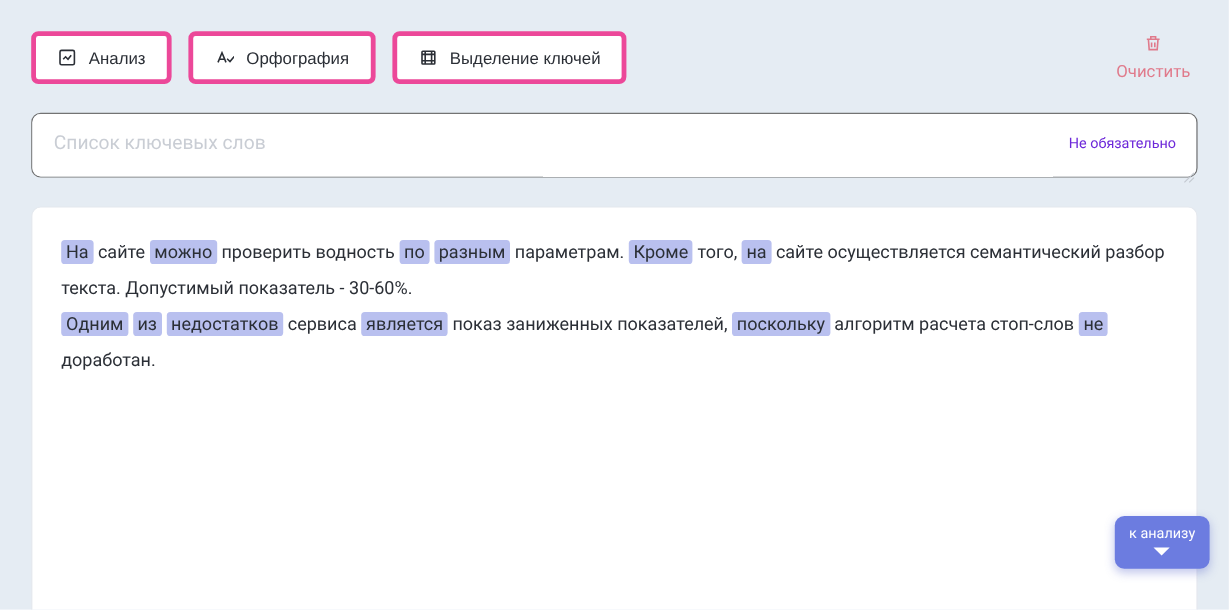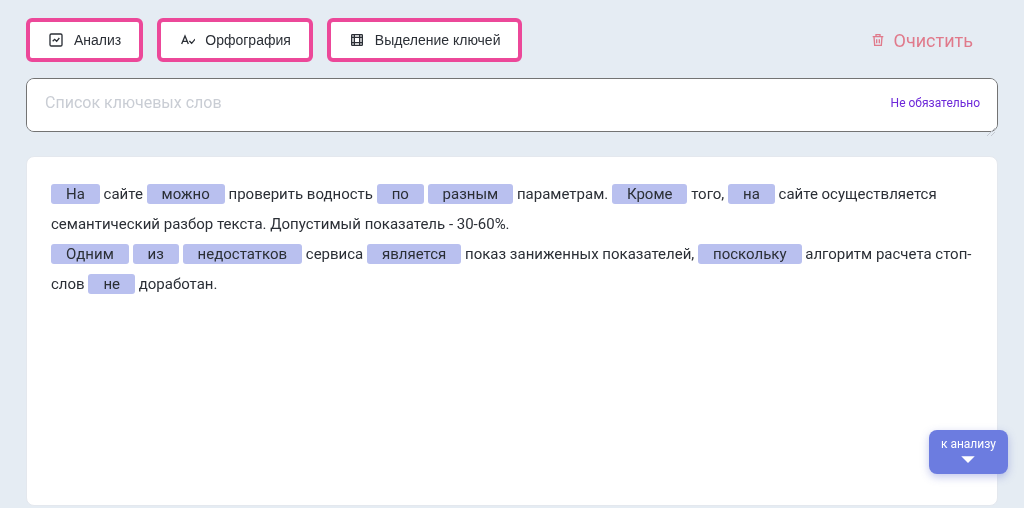--- a/index.html
+++ b/index.html
@@ -62,26 +62,27 @@
       background: #fff;
       display: inline-flex;
       align-items: center;
       justify-content: center;
     }
     .morph .chk svg { width: 11px; height: 11px; }
     .clear {
       display: inline-flex;
       align-items: center;
       gap: 8px;
-      font-size: 18px;
+      font-size: 14px;
       color: #e07a8b;
       cursor: pointer;
       padding: 10px 4px;
       margin-left: auto;
-      margin-right: 21px;
+      margin-right: 2px;
+      flex-direction: column;
     }
     .clear .ticon { color: #e07a8b; }
     .keywords-wrap {
       margin: 16px 26px 0 26px;
       position: relative;
     }
     .keywords {
       width: 100%;
       background: #fff;
       border: 1px solid #737373;
@@ -117,21 +118,21 @@
       border-radius: 8px;
       padding: 22px 24px;
       height: 350px;
       font-size: 15px;
       line-height: 2;
       color: #2b2f36;
     }
     .hl {
       background: #b9c0ef;
       border-radius: 3px;
-      padding: 1px 15px;
+      padding: 1px 4px;
     }
     .fab {
       position: absolute;
       right: 16px;
       bottom: 34px;
       background: #6c7ce0;
       color: #fff;
       border-radius: 8px;
       padding: 7px 12px 5px 12px;
       font-size: 12px;

